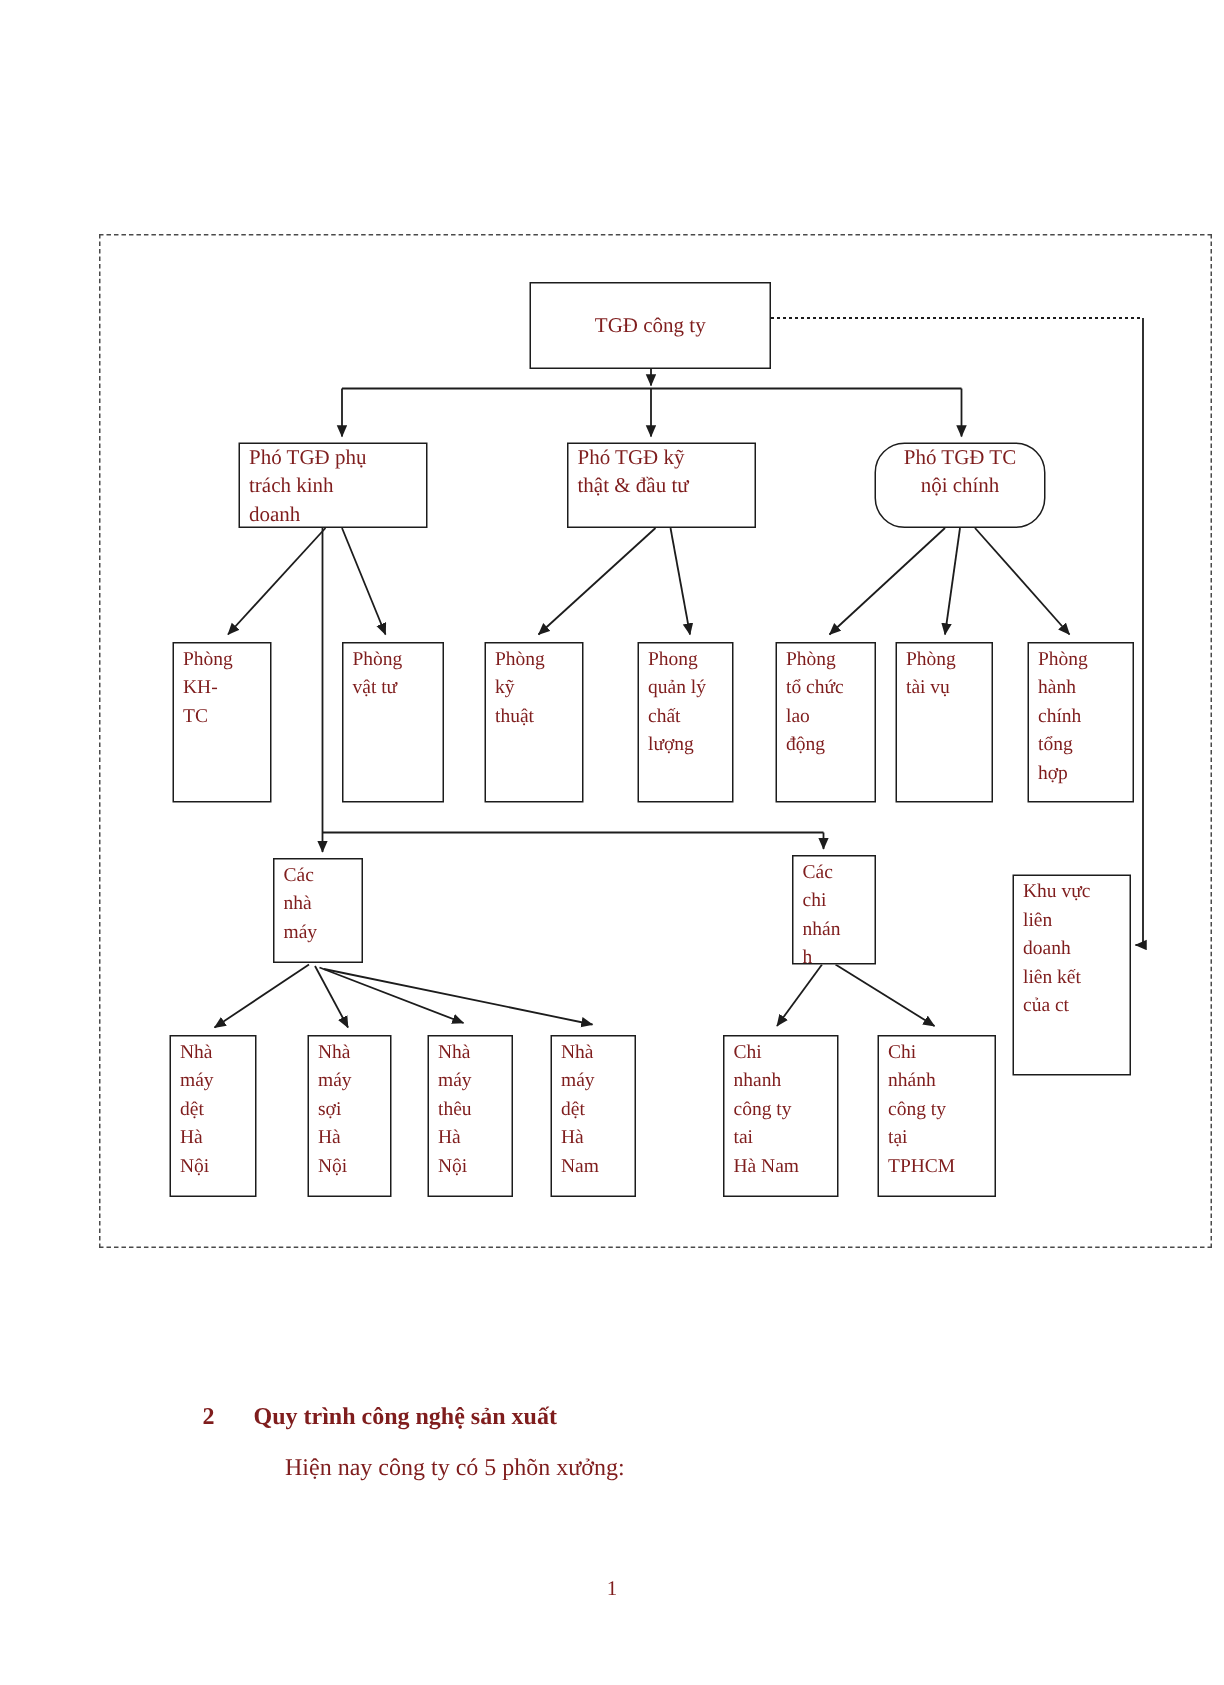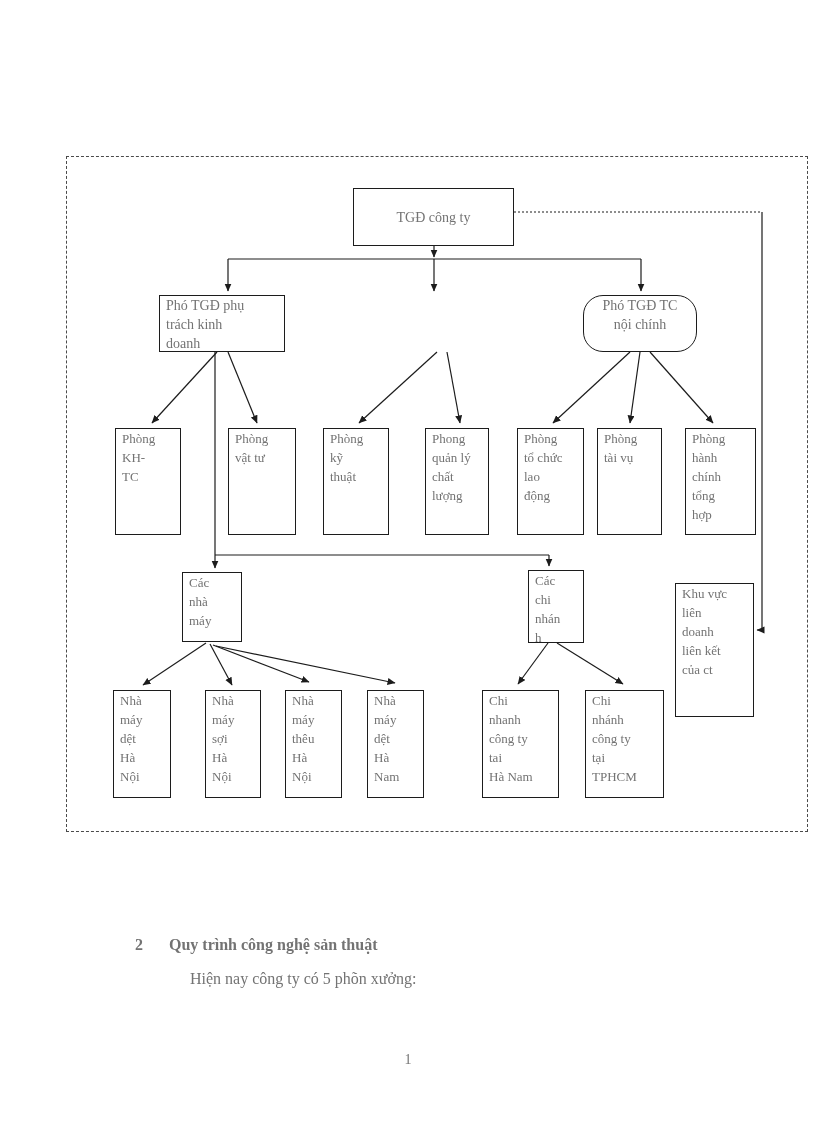--- a/index.html
+++ b/index.html
@@ -1,17 +1,17 @@
 <!DOCTYPE html>
 <html><head>
 <meta charset="utf-8">
 <style>
   html,body{margin:0;padding:0;background:#fff;}
   .page{position:relative;width:816px;height:1123px;background:#ffffff;overflow:hidden;
-        font-family:"Liberation Serif",serif;color:#737373;}
+        font-family:"Liberation Serif",serif;color:#7f1d1d;}
   .frame{position:absolute;left:66px;top:156px;width:740px;height:674px;
          border:1px dashed #4a4a4a;}
   svg.connectors{position:absolute;left:0;top:0;pointer-events:none;}
   .obox{position:absolute;border:1px solid #1c1c1c;background:#fff;
         font-size:13px;line-height:19px;padding:0 6px;
         white-space:pre-line;overflow:hidden;box-sizing:border-box;}
   .center-v{display:flex;align-items:center;justify-content:center;
             font-size:14px;padding:0;}
   .center-t{text-align:center;font-size:14px;}
   .f14{font-size:14px;}
@@ -87,20 +87,22 @@
       <line class="dotted" x1="514" y1="212" x2="762" y2="212"></line>
       <polyline points="762,212 762,630 757,630" marker-end="url(#ah)"></polyline>
     </g>
   </svg>
 
   <div id="b-tgd" class="obox center-v">TGĐ công ty</div>
 
   <div id="b-pho1" class="obox f14">Phó TGĐ phụ
 trách kinh
 doanh</div>
+  <div id="b-pho2" class="obox f14">Phó TGĐ kỹ
+thật &amp; đầu tư</div>
   <div id="b-pho3" class="obox center-t">Phó TGĐ TC
 nội chính</div>
 
   <div id="b-khtc" class="obox">Phòng
 KH-
 TC</div>
   <div id="b-vattu" class="obox">Phòng
 vật tư</div>
   <div id="b-kythuat" class="obox">Phòng
 kỹ
@@ -159,20 +161,20 @@
 công ty
 tai
 Hà Nam</div>
   <div id="b-cn2" class="obox">Chi
 nhánh
 công ty
 tại
 TPHCM</div>
 
   <div class="heading">
-    <span class="num">2</span><span>Quy trình công nghệ sản thuật</span>
+    <span class="num">2</span><span>Quy trình công nghệ sản xuất</span>
   </div>
 
   <div class="para">Hiện nay công ty có 5 phõn xưởng:</div>
 
   <div class="pagenum">1</div>
 
 </div>
 
 </body></html>

